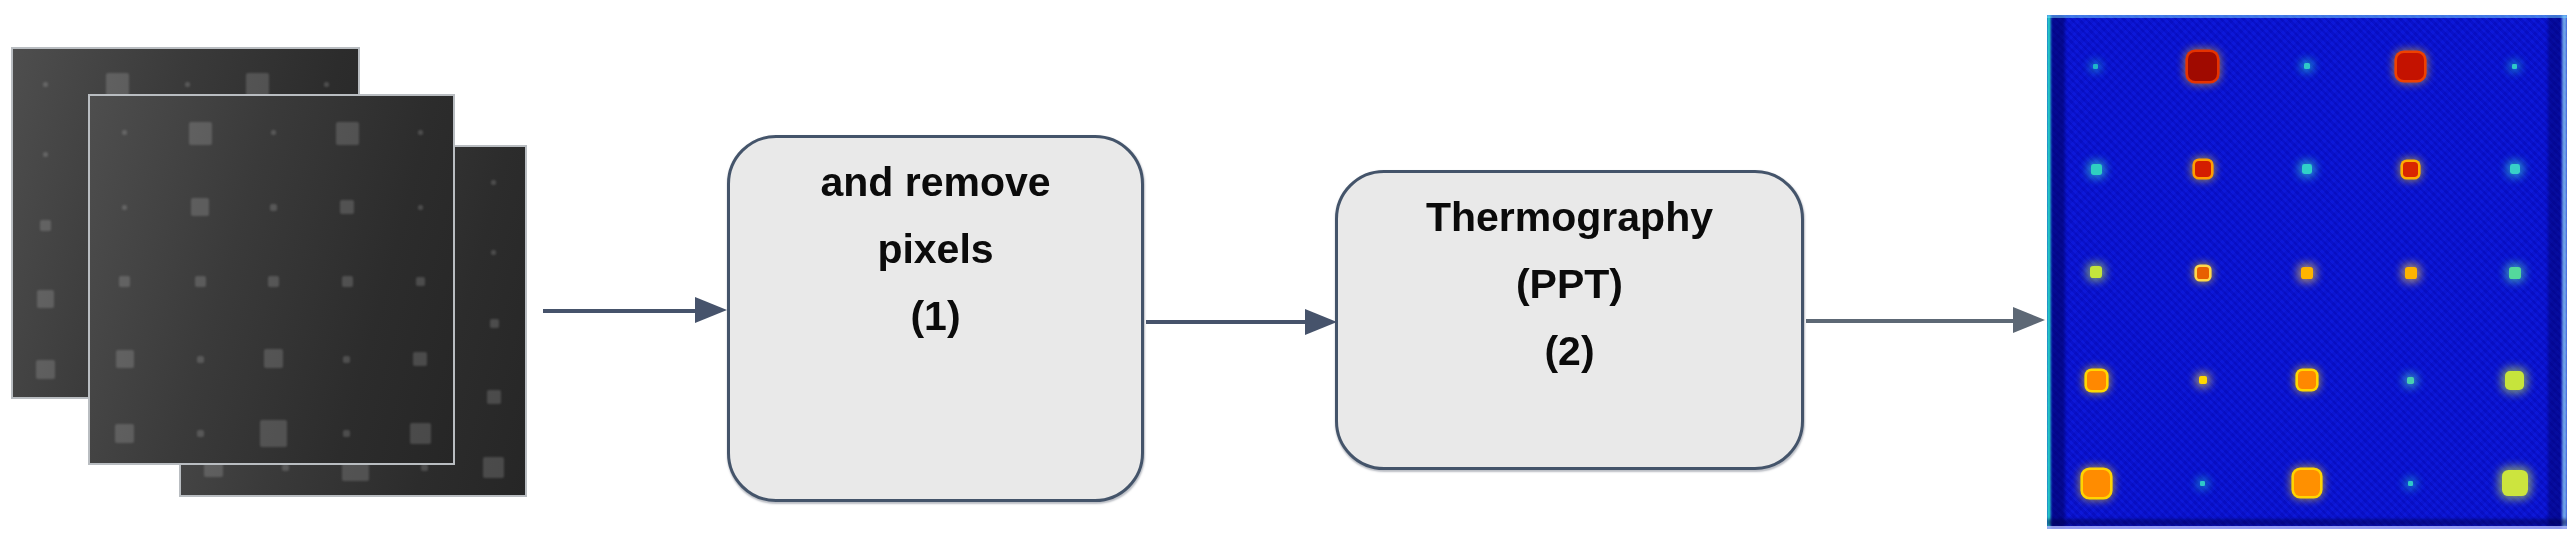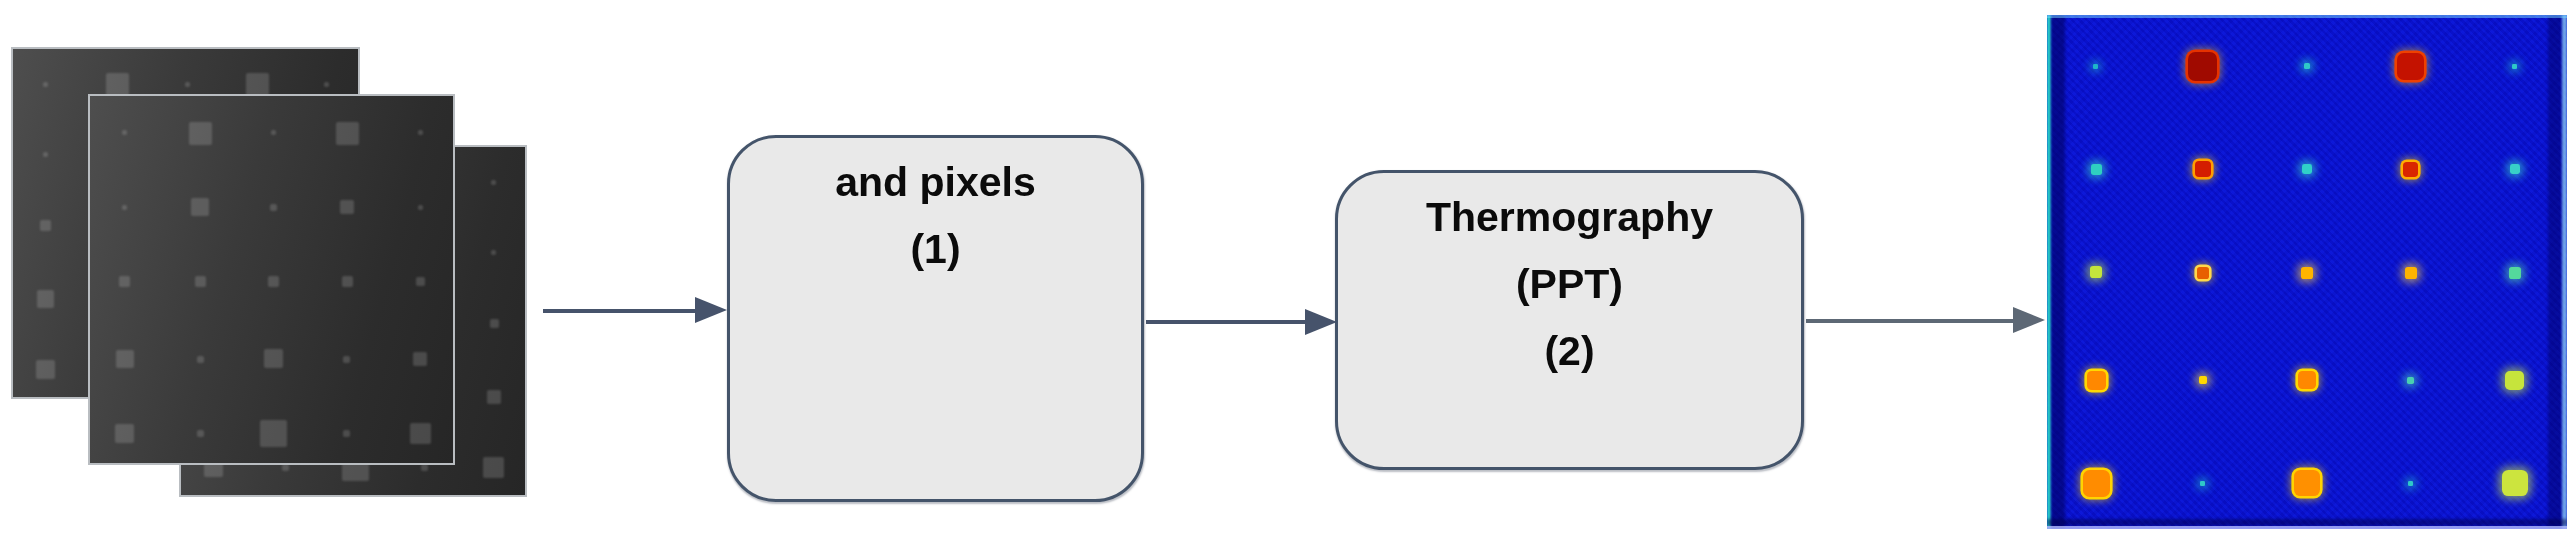--- a/index.html
+++ b/index.html
@@ -141,21 +141,22 @@
       <div class="gray-spot" style="width: 14px; height: 14px; left: 323px; top: 256px; background: rgba(255, 255, 255, 0.16);"></div>
       <div class="gray-spot" style="width: 19.4px; height: 19.4px; left: 25px; top: 328px; background: rgba(255, 255, 255, 0.16);"></div>
       <div class="gray-spot" style="width: 7px; height: 7px; left: 107px; top: 334px; background: rgba(255, 255, 255, 0.16);"></div>
       <div class="gray-spot" style="width: 26.5px; height: 26.5px; left: 170px; top: 324px; background: rgba(255, 255, 255, 0.16);"></div>
       <div class="gray-spot" style="width: 7px; height: 7px; left: 253px; top: 334px; background: rgba(255, 255, 255, 0.16);"></div>
       <div class="gray-spot" style="width: 21px; height: 21px; left: 320px; top: 327px; background: rgba(255, 255, 255, 0.16);"></div>
     </div>
   </div>
 
 <div id="step-box-1" class="step-box" style="left: 727px; top: 135px; width: 417px; height: 367px;">
-  <span class="step-line">and pixels</span>
+  <span class="step-line">and remove</span>
+  <span class="step-line">pixels</span>
   <span class="step-line">(1)</span>
 </div>
 
 <div id="step-box-2" class="step-box" style="left: 1335px; top: 170px; width: 469px; height: 300px;">
   <span class="step-line">Thermography</span>
   <span class="step-line">(PPT)</span>
   <span class="step-line">(2)</span>
 </div>
 
 <div id="arrows">

